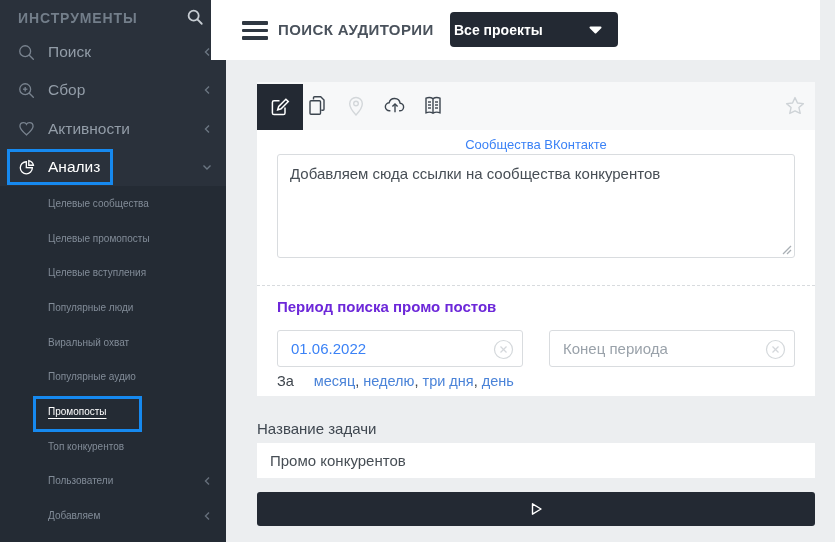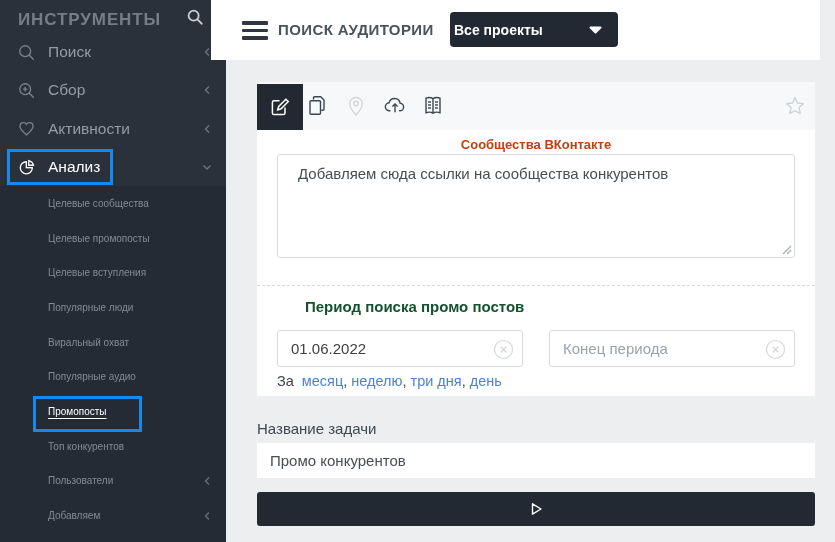--- a/index.html
+++ b/index.html
@@ -2,21 +2,21 @@
 <html><head>
 <meta charset="utf-8">
 <style>
   html,body{margin:0;padding:0;background:#dfe2e5;}
   *{box-sizing:border-box;font-family:"Liberation Sans",sans-serif;}
   .app{position:relative;width:835px;height:542px;background:#eceef0;overflow:hidden;}
 
   
   .sidebar{position:absolute;left:0;top:0;width:226px;height:542px;background:#2a313b;}
   .sb-head{position:relative;height:33px;}
-  .sb-head .sb-title{position:absolute;left:18px;top:10px;font-size:17px;font-weight:700;
+  .sb-head .sb-title{position:absolute;left:18px;top:10px;font-size:14px;font-weight:700;
     letter-spacing:.9px;color:#737e8a;}
   .sb-head .sb-search{position:absolute;right:22px;top:8px;width:18px;height:18px;color:#c7cdd3;}
   .sb-item{position:relative;height:38.3px;display:flex;align-items:center;padding-left:12px;}
   .sb-item .ic{position:absolute;left:16px;width:21px;height:21px;color:#79838f;}
   .sb-item .lbl{position:absolute;left:48px;font-size:15.5px;color:#939da8;}
   .sb-item .chev{position:absolute;right:13px;width:12px;height:12px;color:#6b7682;}
   .sb-item.active .lbl,.sb-item.active .ic{color:#ffffff;}
   .submenu{position:absolute;left:0;top:186px;width:226px;height:356px;background:#242b34;}
   .sm-item{position:relative;height:34.7px;display:flex;align-items:center;}
   .sm-item .lbl{position:absolute;left:48px;font-size:10px;color:#828c98;}
@@ -38,36 +38,36 @@
   .proj-btn .caret{position:absolute;right:16px;top:14px;width:13px;height:8px;color:#fff;}
 
   .tabstrip{position:absolute;left:257px;top:82px;width:558px;height:48px;background:#f7f8f9;}
   .tab-active{position:absolute;left:0;top:2px;width:46px;height:46px;background:#232933;
     display:flex;align-items:center;justify-content:center;color:#fff;cursor:pointer;}
   .tab-ic{position:absolute;top:11px;width:26px;height:26px;color:#3d4650;cursor:pointer;}
   .tab-copy{left:47px;} .tab-pin{left:86px;color:#d3d7da;} .tab-cloud{left:125px;} .tab-book{left:163px;}
   .tab-star{position:absolute;right:8px;top:12px;width:24px;height:24px;color:#ced3d7;cursor:pointer;}
 
   .card{position:absolute;left:257px;top:130px;width:558px;height:266px;background:#ffffff;}
-  .field-label{position:absolute;left:0;top:7px;width:100%;text-align:center;font-size:13px;color:#c2410c;font-weight:bold;}
+  .field-label{position:absolute;left:0;top:7px;width:100%;text-align:center;font-size:13px;color:#3b82f6;}
   .ta-wrap{position:absolute;left:20px;top:24px;width:518px;height:104px;}
   .ta-wrap textarea{width:100%;height:100%;resize:none;border:1px solid #d9dcdf;border-radius:3px;
-    padding:10px 20px;font-size:15px;color:#474e55;outline:none;overflow:hidden;}
+    padding:10px 12px;font-size:15px;color:#474e55;outline:none;overflow:hidden;}
   .ta-resize{position:absolute;right:3px;bottom:3px;width:10px;height:10px;color:#a9afb5;}
   .dash-divider{position:absolute;left:0;top:155px;width:558px;border-top:1px dashed #d8dbde;}
-  .period-title{position:absolute;left:20px;top:168px;font-size:15px;font-weight:700;color:#14532d;margin-left:28px;}
+  .period-title{position:absolute;left:20px;top:168px;font-size:15px;font-weight:700;color:#6d28d9;}
   .date-input{position:absolute;top:200px;width:246px;height:37px;border:1px solid #d9dcdf;
     border-radius:3px;background:#fff;}
   .date-start{left:20px;} .date-end{left:292px;}
   .date-input input{position:absolute;left:0;top:0;width:100%;height:100%;border:none;outline:none;
-    background:transparent;padding:0 34px 0 13px;font-size:15px;color:#404040;}
+    background:transparent;padding:0 34px 0 13px;font-size:15px;color:#3b82f6;}
   .date-input input::placeholder{color:#9aa2aa;}
   .clear-ic{position:absolute;right:8px;top:8px;width:21px;height:21px;color:#d4d8db;cursor:pointer;}
   .quick-row{position:absolute;left:20px;top:243px;font-size:14.5px;color:#3d444c;}
-  .quick-row .pre{margin-right:8px;}
+  .quick-row .pre{margin-right:20px;}
   .quick-row a{color:#4a83d8;text-decoration:none;cursor:pointer;}
   .quick-row .sep{margin-right:4px;color:#3d444c;}
 
   .task-label{position:absolute;left:257px;top:420px;font-size:15px;color:#3f4750;}
   .task-input{position:absolute;left:257px;top:443px;width:558px;height:35px;background:#fff;
     border:none;outline:none;padding:16px 13px;font-size:15px;color:#474e55;}
   .run-btn{position:absolute;left:257px;top:492px;width:558px;height:34px;background:#232933;
     border:none;border-radius:3px;cursor:pointer;display:flex;align-items:center;justify-content:center;}
   .run-btn svg{width:18px;height:18px;color:#fff;}
 

